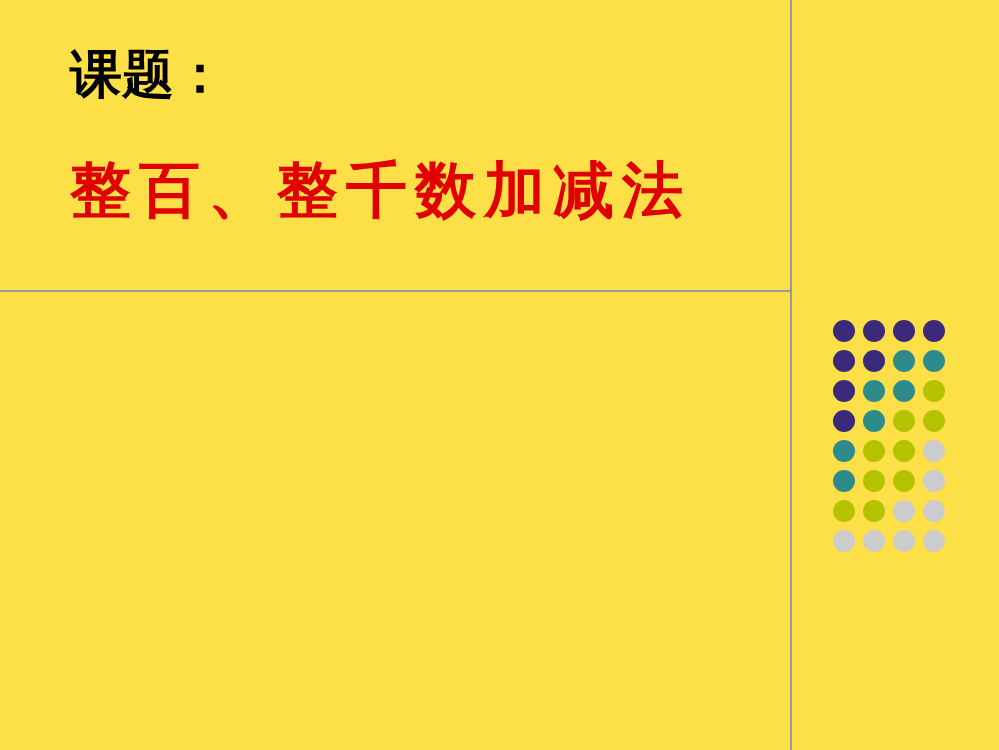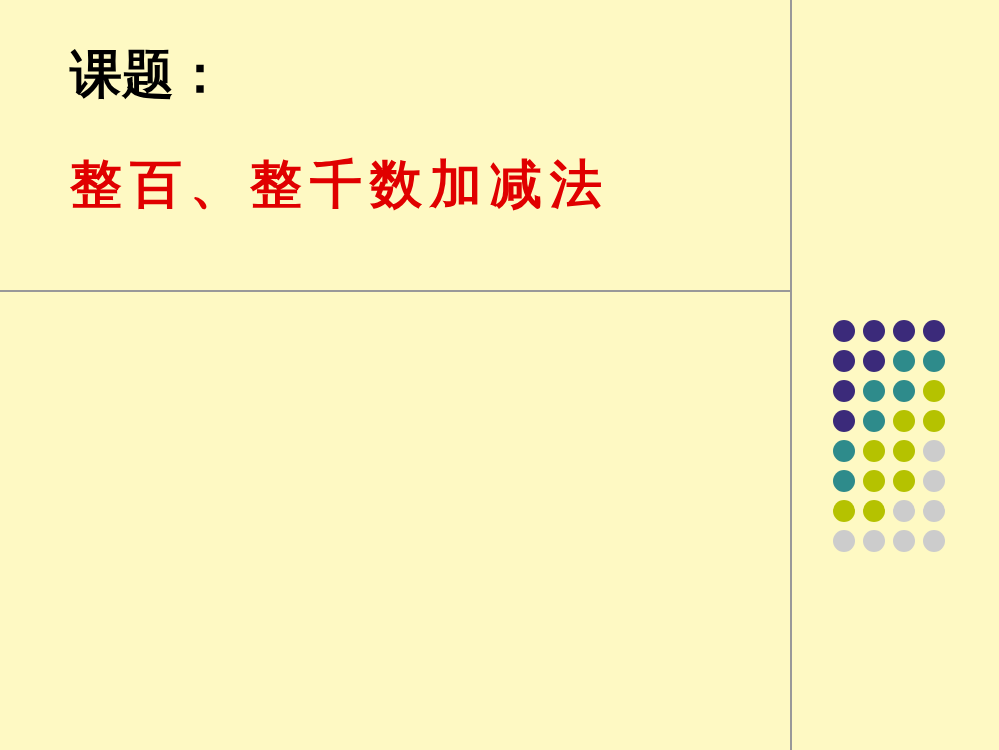--- a/index.html
+++ b/index.html
@@ -12,21 +12,21 @@
       width: 999px;
       height: 750px;
       background: #ffffff;
       overflow: hidden;
       font-family: 'SimSun', 'STSong', serif;
     }
 
     .slide {
       width: 999px;
       height: 750px;
-      background: #fef9c3;
+      background: #fde047;
       position: relative;
     }
 
     
     .vertical-line {
       position: absolute;
       top: 0;
       left: 790px;
       width: 1.5px;
       height: 100%;
@@ -59,21 +59,21 @@
     .label-text {
       font-size: 52px;
       font-weight: bold;
       color: #000000;
       font-family: 'KaiTi', 'STKaiti', 'SimSun', serif;
       margin-top: 10px;
       margin-bottom: 30px;
     }
 
     .title-text {
-      font-size: 52px;
+      font-size: 61px;
       font-weight: bold;
       color: #e00000;
       font-family: 'KaiTi', 'STKaiti', 'SimSun', serif;
       letter-spacing: 8px;
       margin-top: 10px;
     }
 
     
     .dot-grid {
       position: absolute;

